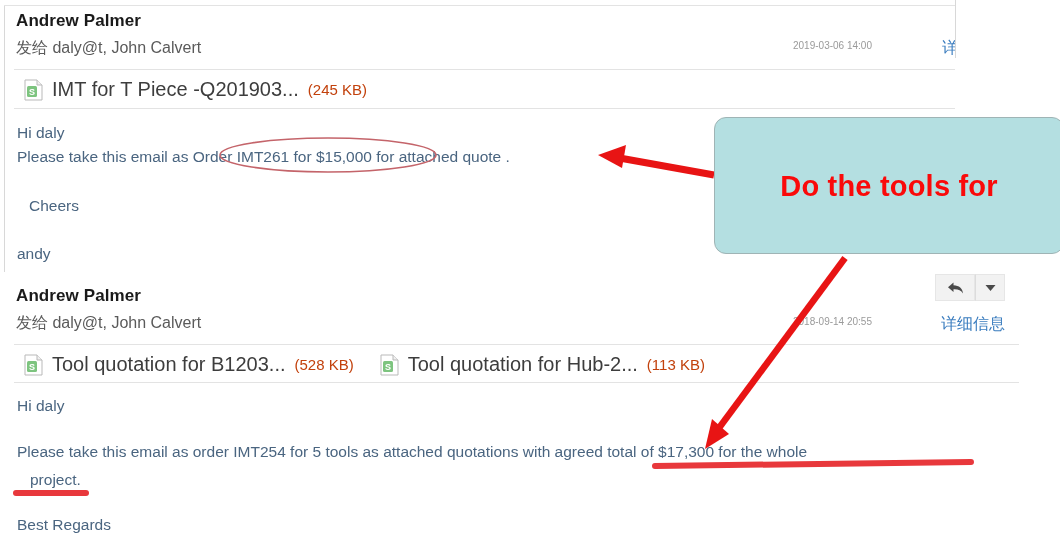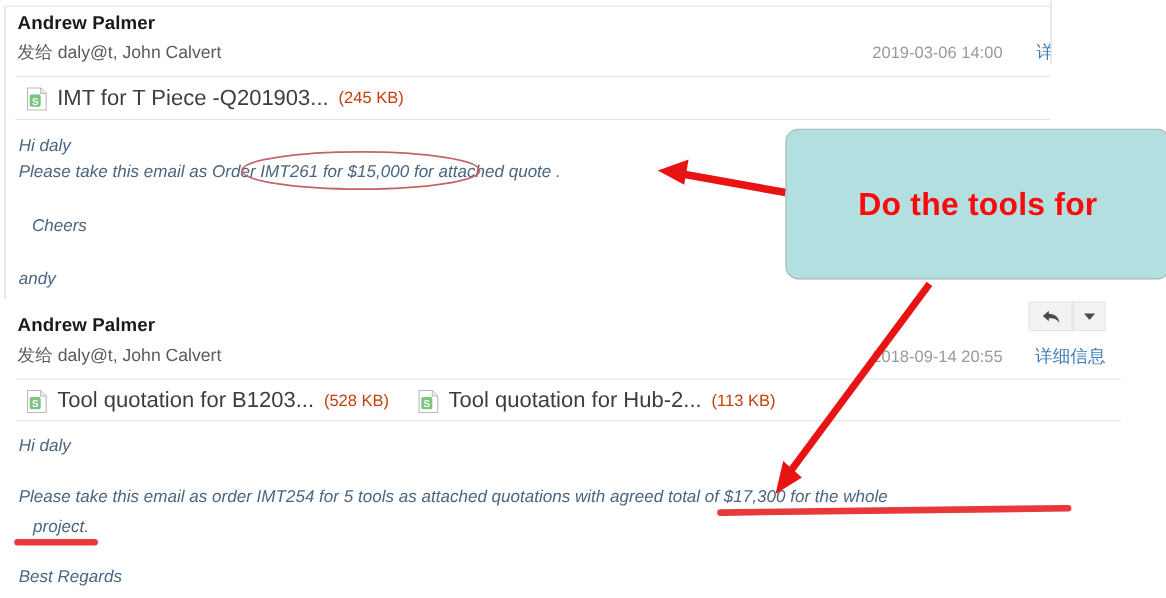--- a/index.html
+++ b/index.html
@@ -24,34 +24,33 @@
     font-size: 17px;
     color: #1a1a1a;
     letter-spacing: .1px;
     text-align: center;
   }
   .recipients {
     font-size: 16px;
     color: #5a5a5a;
   }
   .timestamp {
-    font-size: 15px;
+    font-size: 10px;
     color: #9a9a9a;
     white-space: nowrap;
   }
   .detail-link {
     font-size: 16px;
     color: #3b7dbf;
     white-space: nowrap;
   }
   .body-text {
     font-size: 15.5px;
     color: #4a6580;
     white-space: nowrap;
-    font-style: italic;
   }
 
   
   .attach-row {
     position: absolute;
     display: flex;
     align-items: center;
   }
   .attach-item {
     display: flex;

